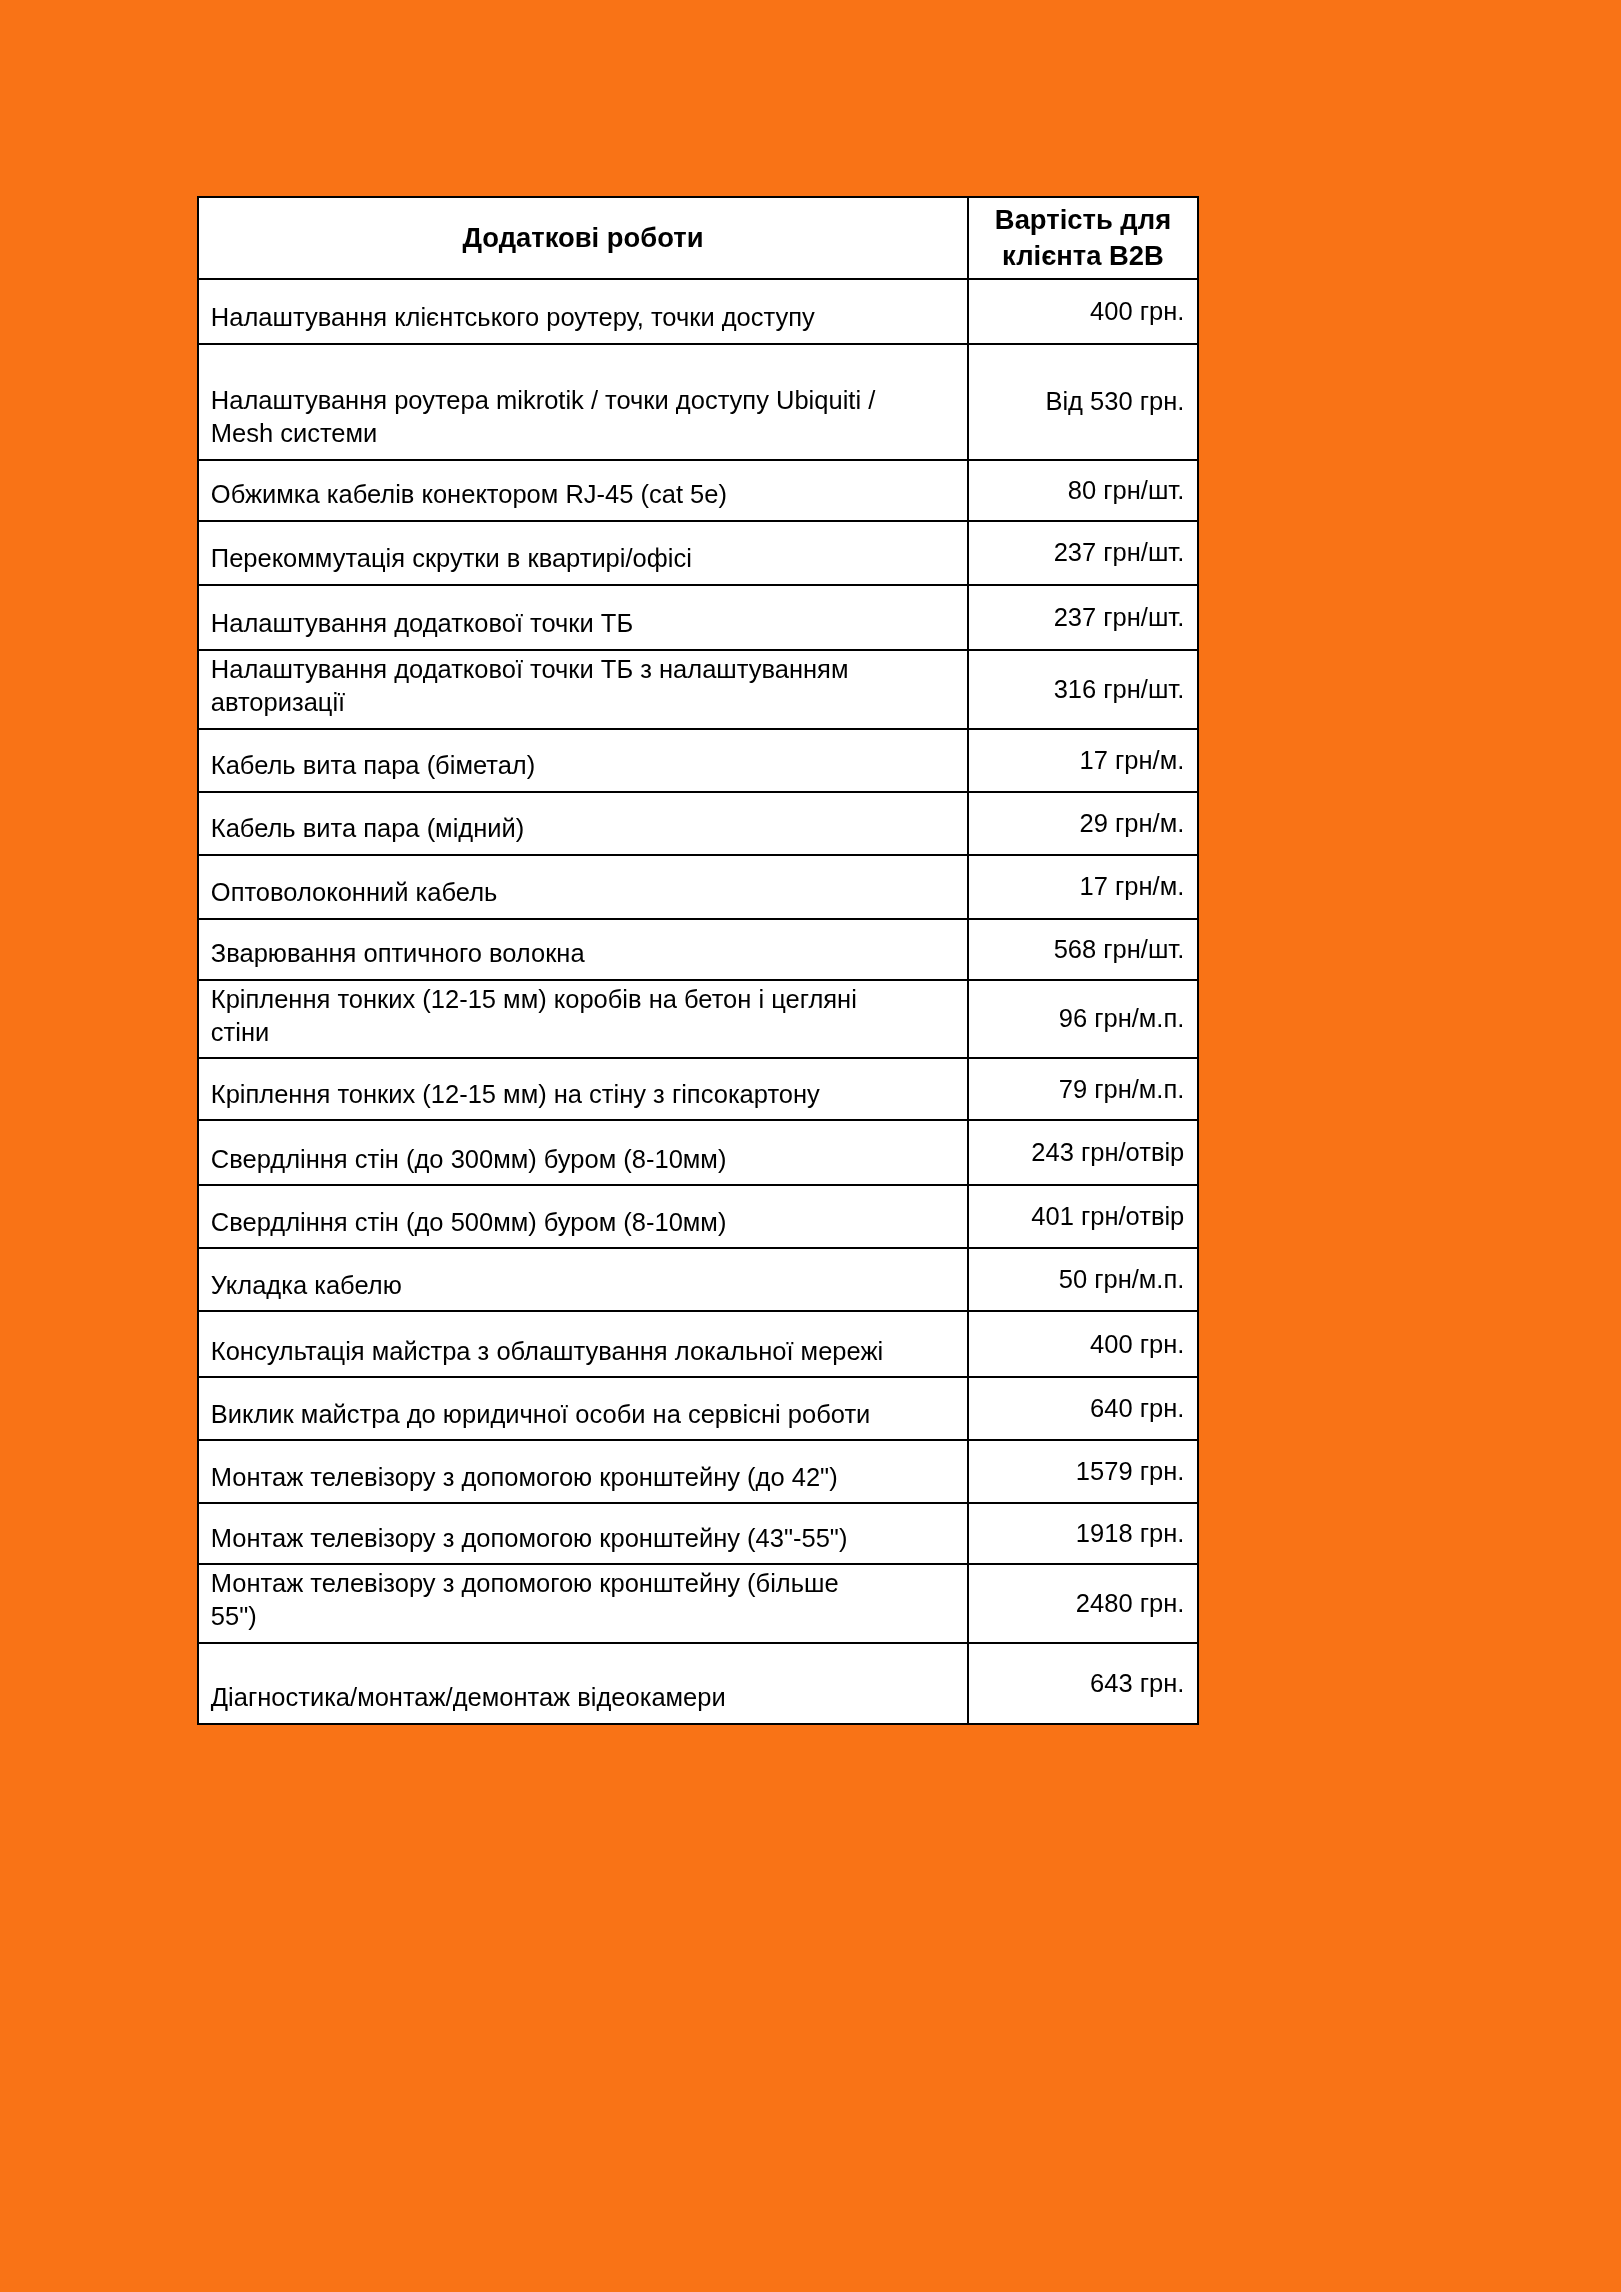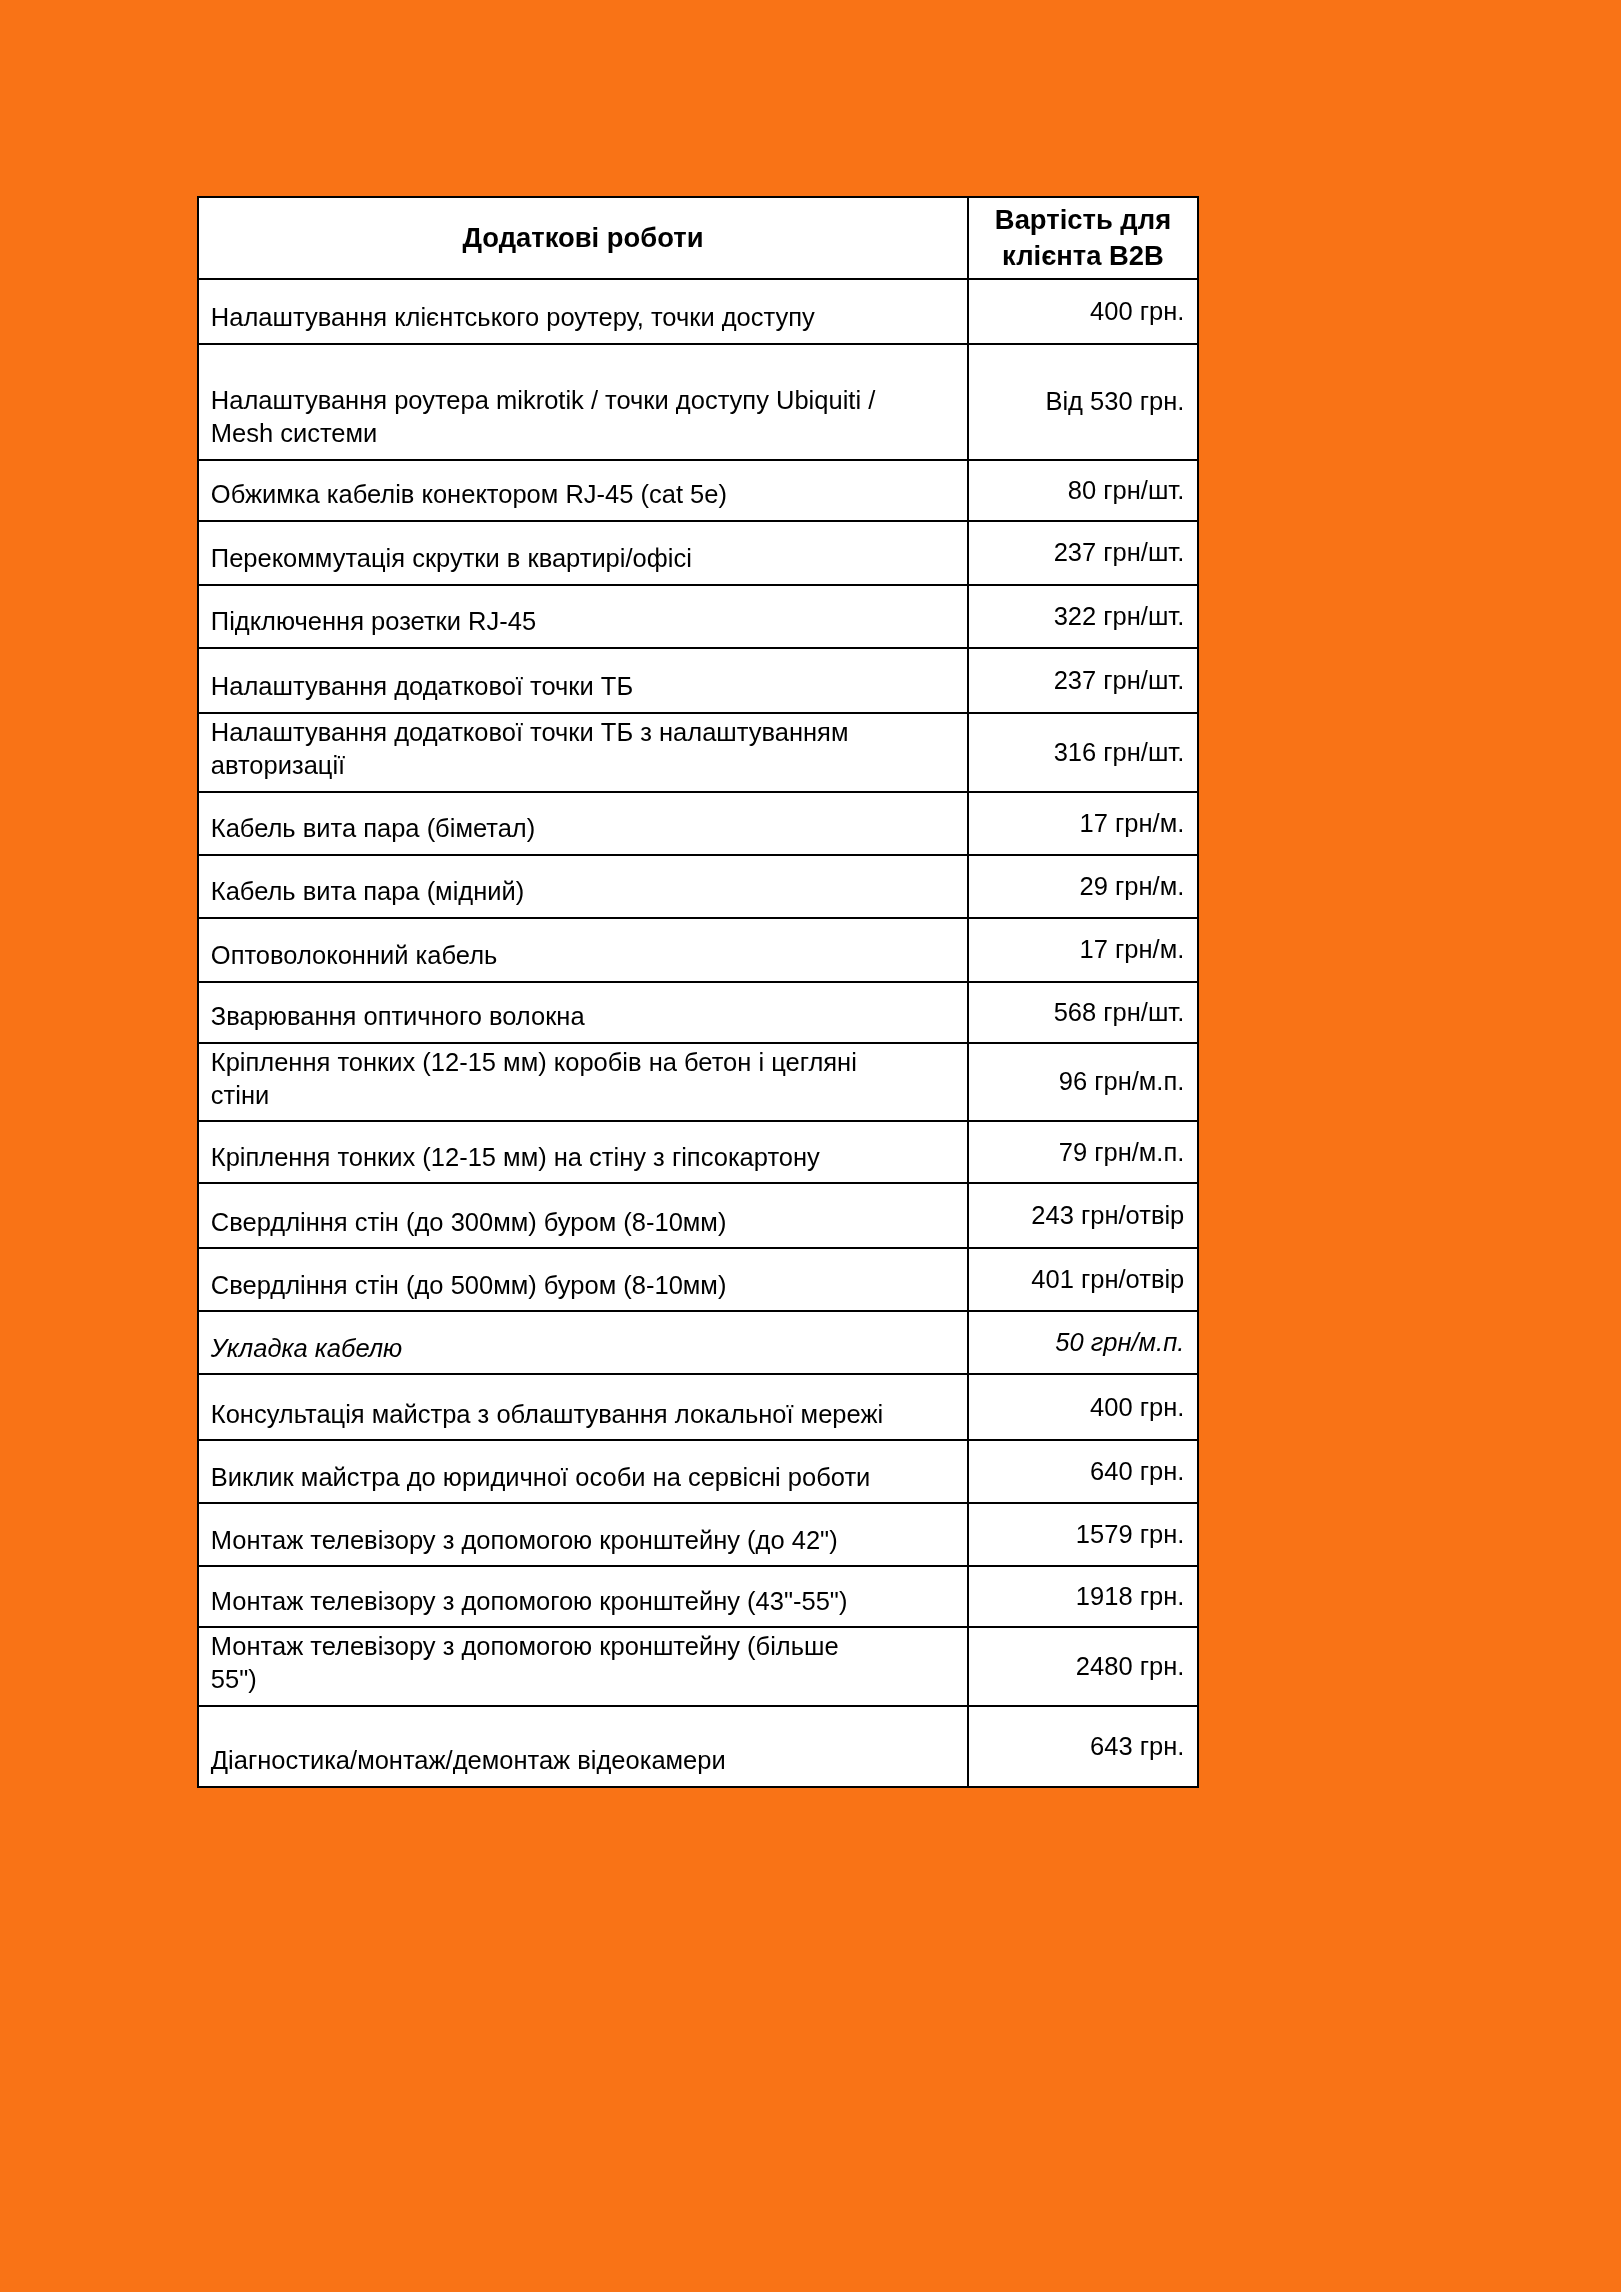--- a/index.html
+++ b/index.html
@@ -83,24 +83,20 @@
           <td class="price">Від 530 грн.</td>
         </tr>
         <tr style="height: 61px;">
           <td class="desc">Обжимка кабелів конектором RJ-45 (cat 5e)</td>
           <td class="price">80 грн/шт.</td>
         </tr>
         <tr style="height: 64px;">
           <td class="desc">Перекоммутація скрутки в квартирі/офісі</td>
           <td class="price">237 грн/шт.</td>
         </tr>
-        <tr style="height: 63px;">
-          <td class="desc">Підключення розетки RJ-45</td>
-          <td class="price">322 грн/шт.</td>
-        </tr>
         <tr style="height: 65px; padding-left: 12px;">
           <td class="desc">Налаштування додаткової точки ТБ</td>
           <td class="price">237 грн/шт.</td>
         </tr>
         <tr style="height: 73px;">
           <td class="desc">Налаштування додаткової точки ТБ з налаштуванням
 авторизації</td>
           <td class="price">316 грн/шт.</td>
         </tr>
         <tr style="height: 63px;">
@@ -129,21 +125,21 @@
           <td class="price">79 грн/м.п.</td>
         </tr>
         <tr style="height: 65px;">
           <td class="desc">Свердління стін (до 300мм) буром (8-10мм)</td>
           <td class="price">243 грн/отвір</td>
         </tr>
         <tr style="height: 63px;">
           <td class="desc">Свердління стін (до 500мм) буром (8-10мм)</td>
           <td class="price">401 грн/отвір</td>
         </tr>
-        <tr style="height: 63px; font-style: italic;">
+        <tr style="height: 63px;">
           <td class="desc">Укладка кабелю</td>
           <td class="price">50 грн/м.п.</td>
         </tr>
         <tr style="height: 66px;">
           <td class="desc">Консультація майстра з облаштування локальної мережі</td>
           <td class="price">400 грн.</td>
         </tr>
         <tr style="height: 63px;">
           <td class="desc">Виклик майстра до юридичної особи на сервісні роботи</td>
           <td class="price">640 грн.</td>

